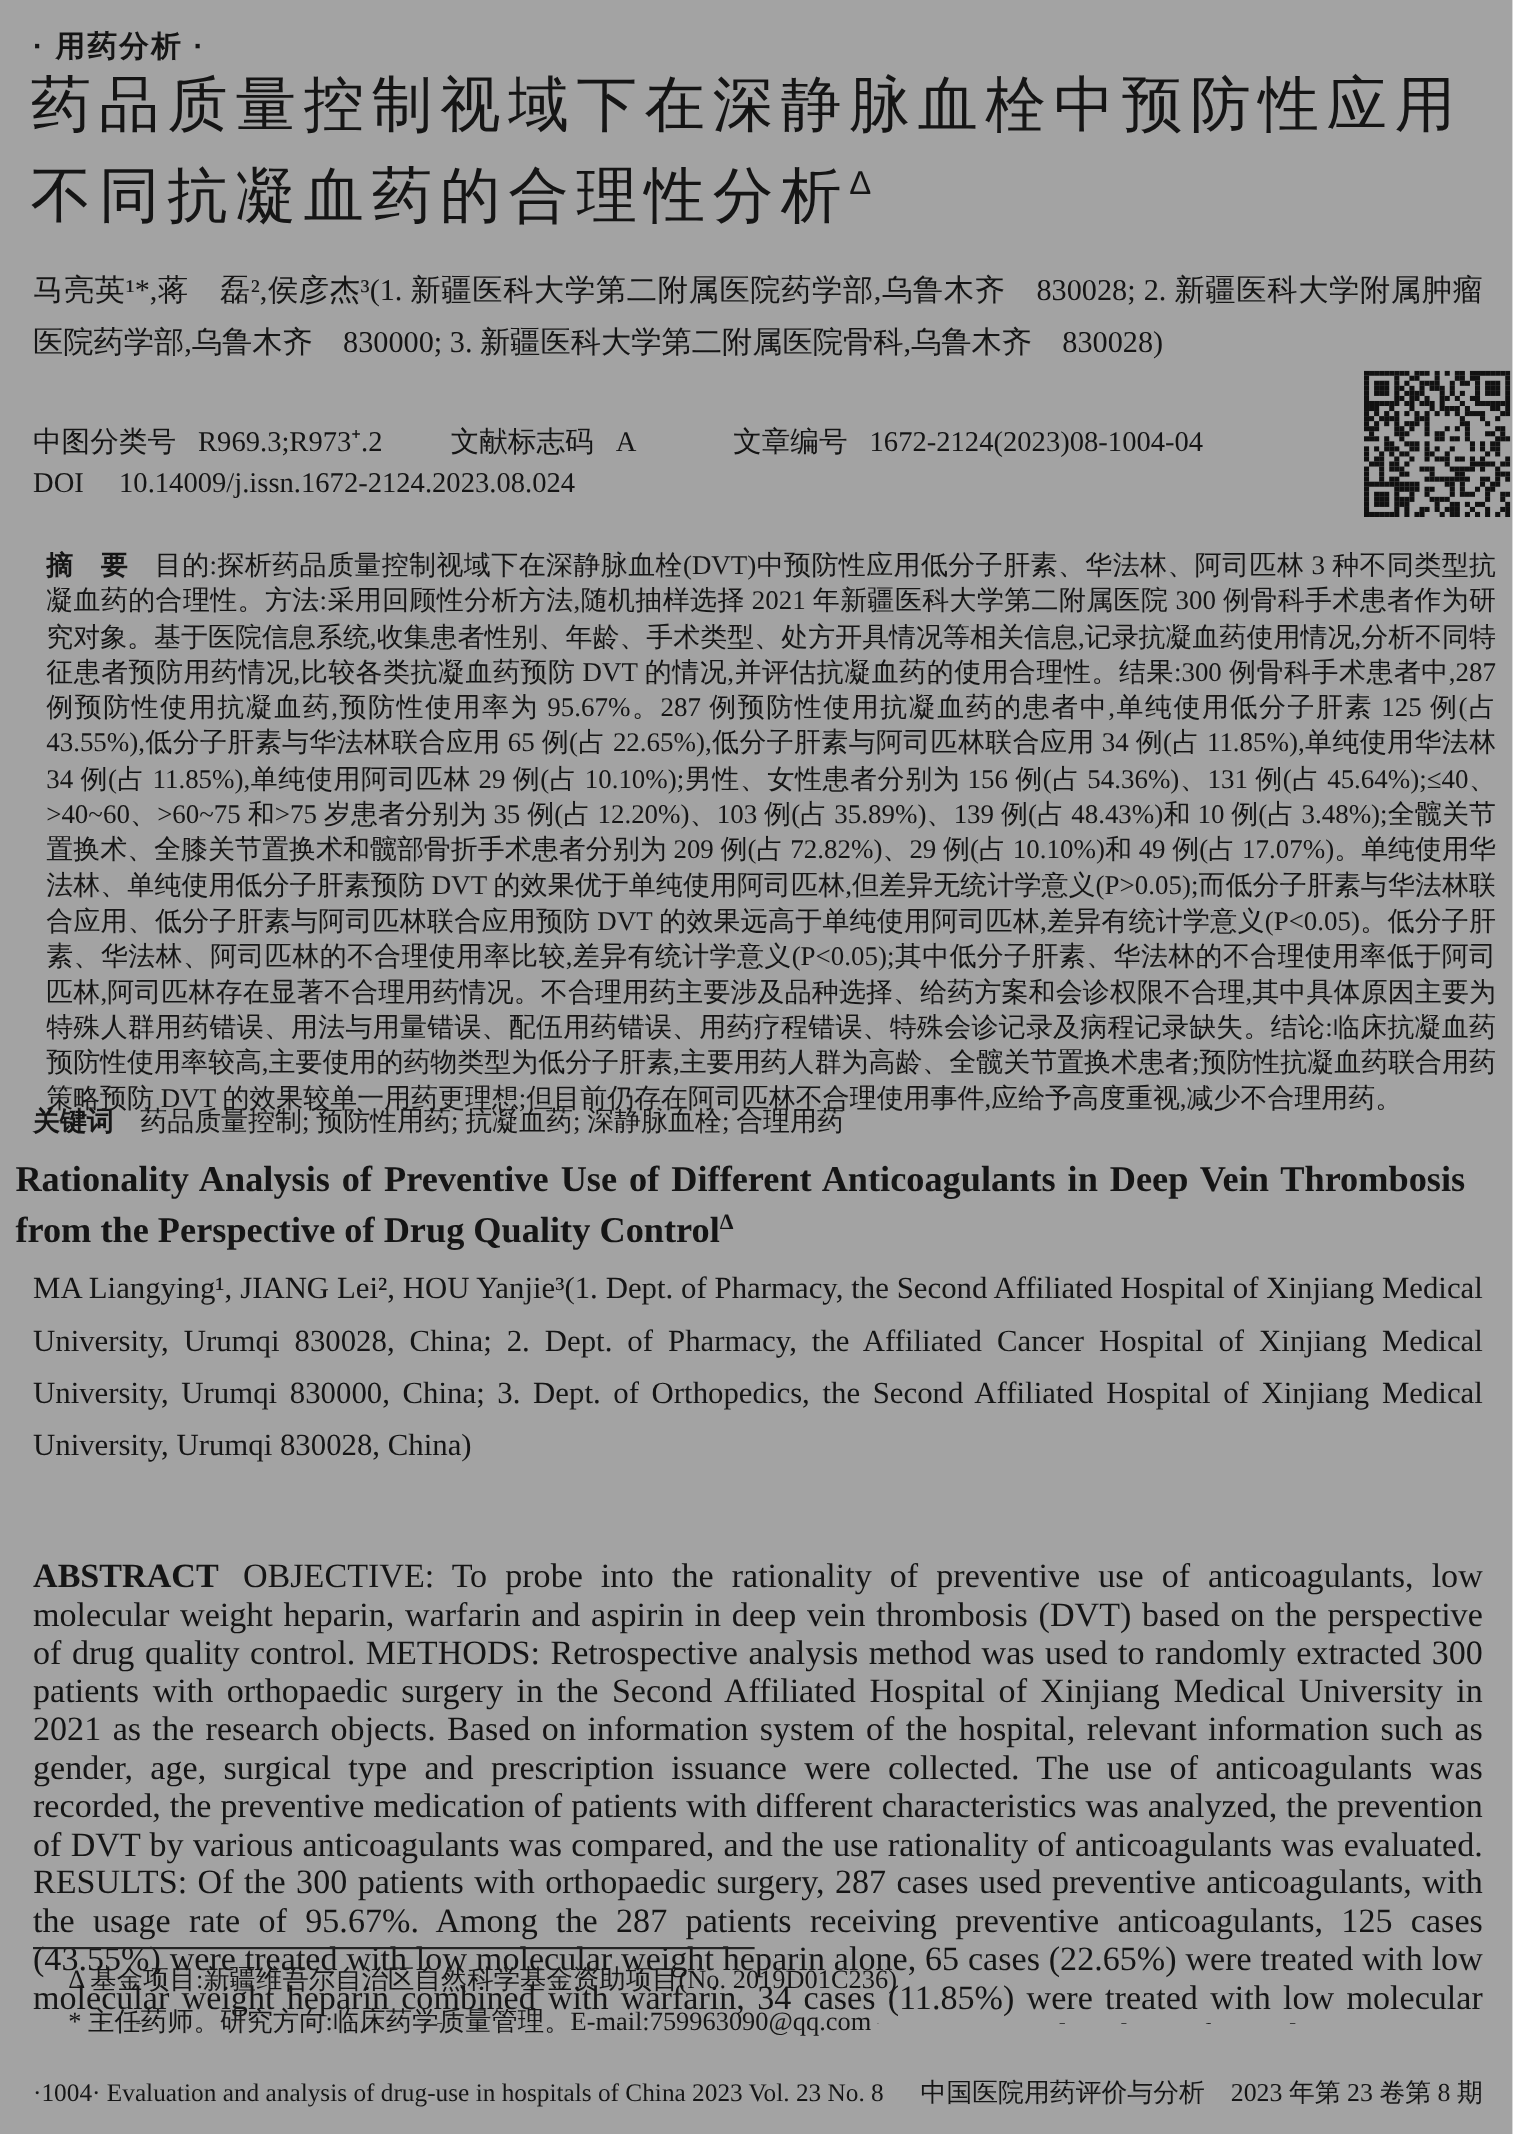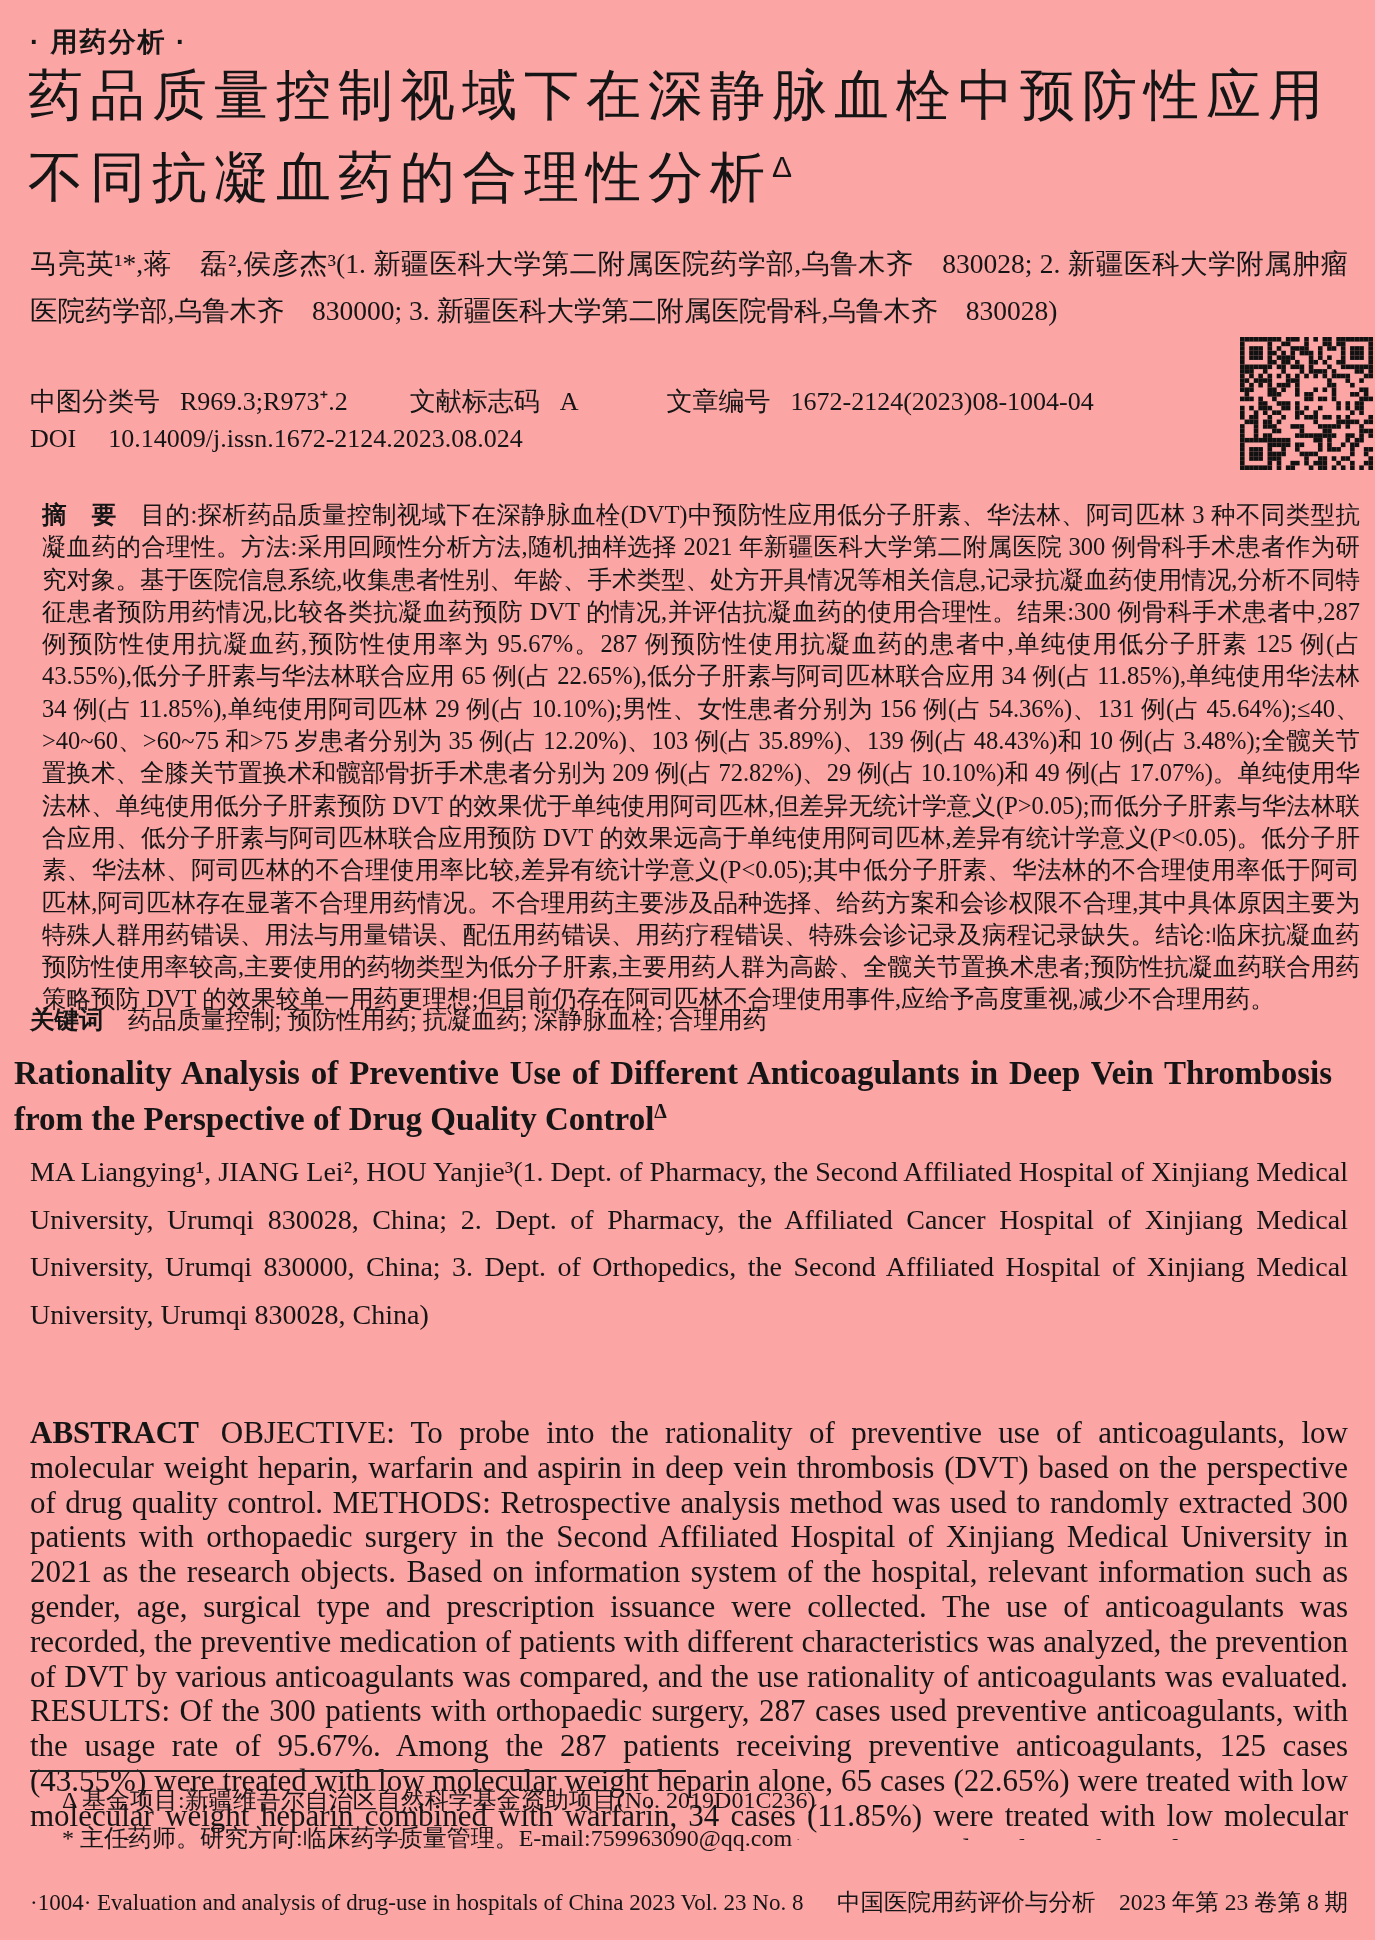--- a/index.html
+++ b/index.html
@@ -1,19 +1,19 @@
 <!DOCTYPE html>
 <html lang="zh"><head>
 <meta charset="utf-8">
 <style>
   html,body{margin:0;padding:0;background:#ffffff;}
   .page{
     position:relative;
     width:1375px;height:1940px;
-    background:#fca5a5;
+    background:#a3a3a3;
     color:#151515;
     font-family:"Liberation Serif",serif;
     overflow:hidden;
   }
   .section-label{
     position:absolute;top:24px;left:30px;
     font-family:"Liberation Sans",sans-serif;
     font-weight:bold;font-size:27px;letter-spacing:2px;
   }
   .title-cn{

